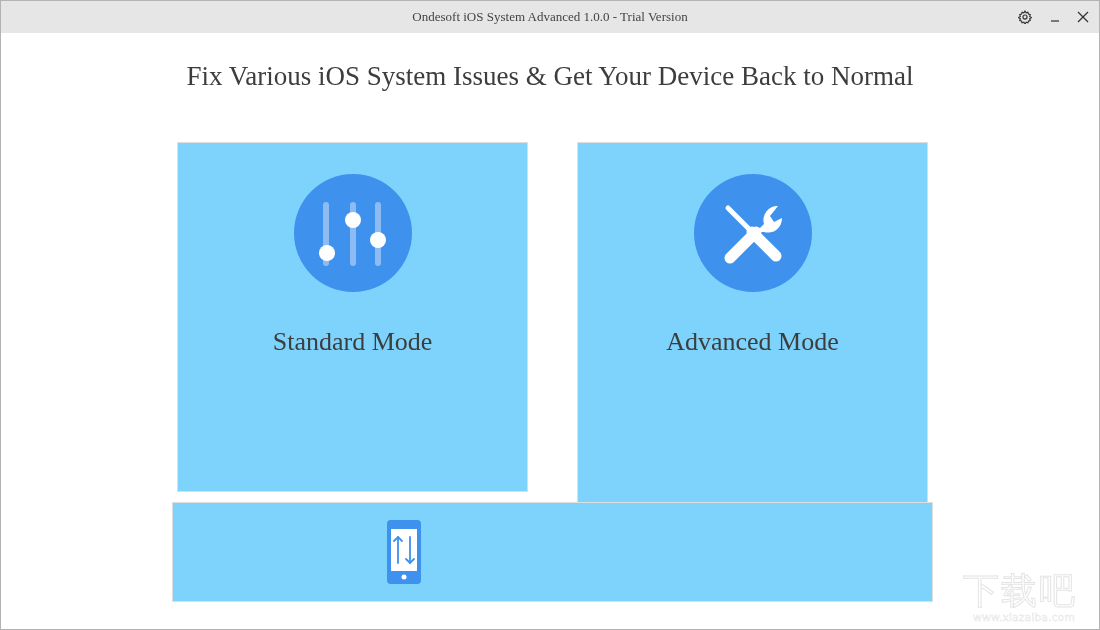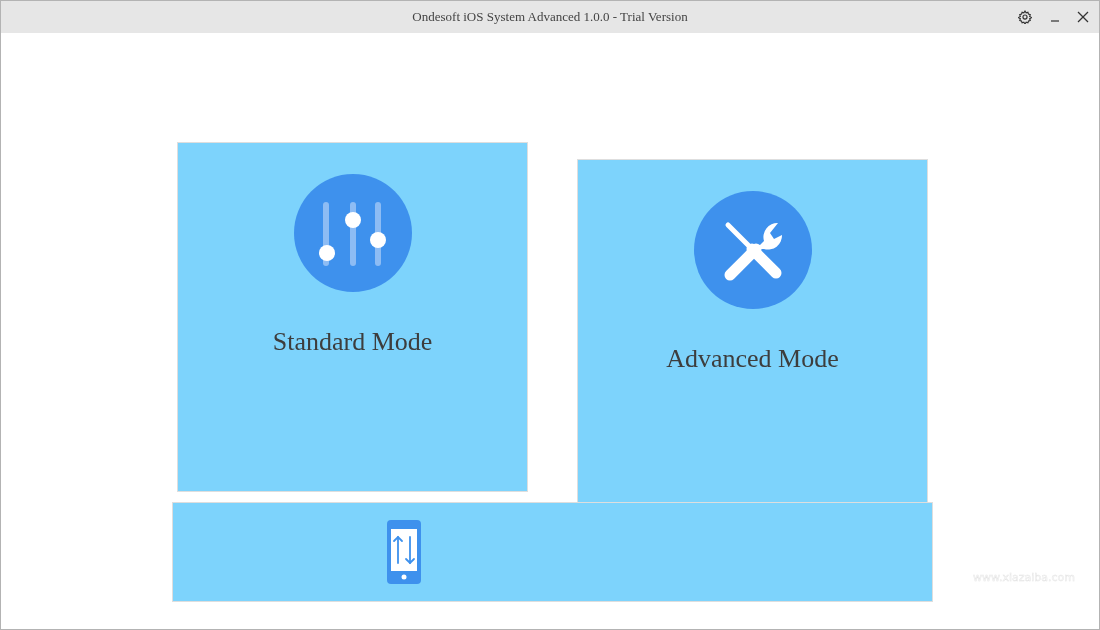--- a/index.html
+++ b/index.html
@@ -30,21 +30,21 @@
   .tb-close { left: 1070px; }
   .heading {
     position: absolute; left: 0; right: 0; top: 60px; text-align: center;
     font-size: 27px; color: #3d3d3d;
   }
   .card {
     position: absolute; border: 1px solid #dedede; background: #7dd3fc;
     cursor: pointer; box-sizing: border-box;
   }
   .card-standard { left: 176px; top: 141px; width: 351px; height: 350px; }
-  .card-advanced { left: 576px; top: 158px; width: 351px; height: 443px; }
+  .card-advanced { left: 576px; top: 141px; width: 351px; height: 443px; }
   .card .icon-circle {
     position: absolute; left: 116px; top: 31px; width: 118px; height: 118px;
     border-radius: 50%; background: #3e91ed;
   }
   .card .label {
     position: absolute; left: 0; right: 0; top: 184px; text-align: center;
     font-size: 26px; color: #3d3d3d;
   }
   .card-recovery { left: 171px; top: 501px; width: 761px; height: 100px; }
   .recovery-inner {
@@ -81,20 +81,21 @@
       </svg>
     </div>
     <div class="tb-btn tb-close">
       <svg width="14" height="14" viewBox="0 0 14 14">
         <line x1="2" y1="2" x2="12" y2="12" stroke="#333" stroke-width="1.3"></line>
         <line x1="12" y1="2" x2="2" y2="12" stroke="#333" stroke-width="1.3"></line>
       </svg>
     </div>
   </div>
 
+  <div class="heading">Fix Various iOS System Issues &amp; Get Your Device Back to Normal</div>
 
   <div class="card card-standard">
     <div class="icon-circle">
       <svg width="118" height="118" viewBox="0 0 118 118">
         <rect x="29" y="28" width="6" height="64" rx="3" fill="#8dbcf4"></rect>
         <rect x="56" y="28" width="6" height="64" rx="3" fill="#8dbcf4"></rect>
         <rect x="81" y="28" width="6" height="64" rx="3" fill="#8dbcf4"></rect>
         <circle cx="33" cy="79" r="8" fill="#fff"></circle>
         <circle cx="59" cy="46" r="8" fill="#fff"></circle>
         <circle cx="84" cy="66" r="8" fill="#fff"></circle>
@@ -128,15 +129,16 @@
           <polyline points="8,22 12,18 16,22"></polyline>
           <line x1="24" y1="18" x2="24" y2="44"></line>
           <polyline points="20,40 24,44 28,40"></polyline>
         </g>
       </svg>
 
     </div>
   </div>
 
   <div class="watermark">
+    <div class="wm-cn">下载吧</div>
     <div class="wm-url">www.xiazaiba.com</div>
   </div>
 </div>
 
 </body></html>

